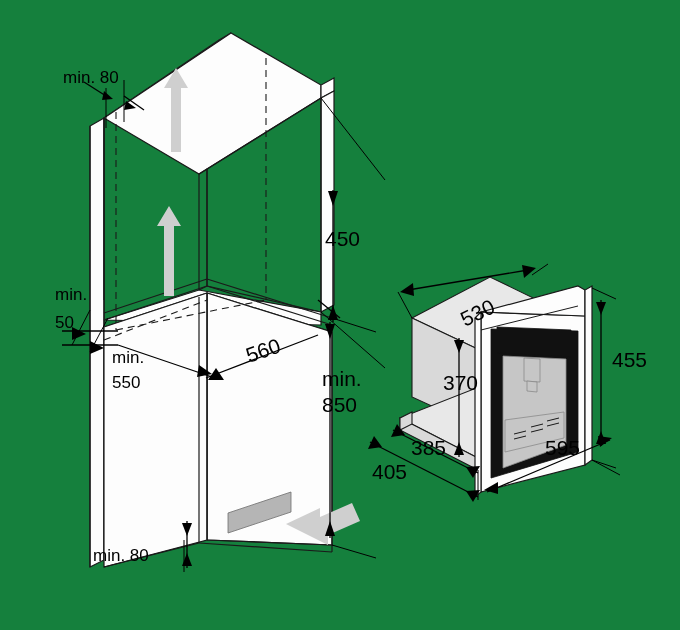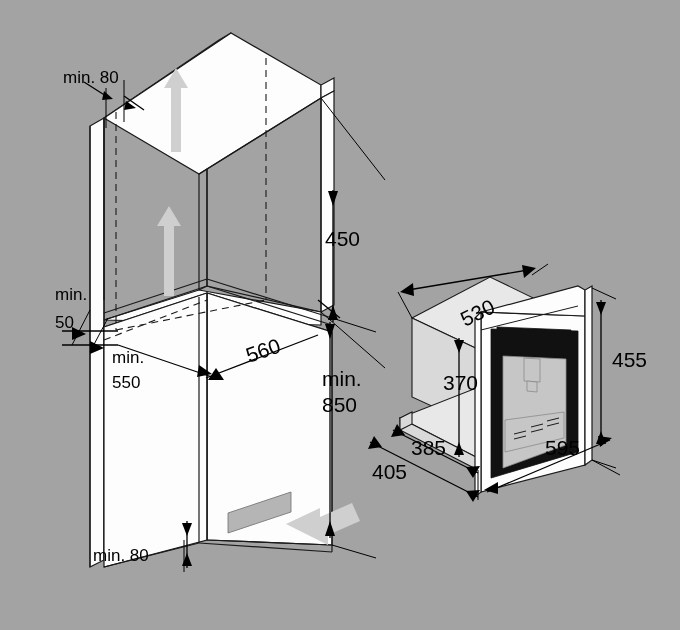--- a/index.html
+++ b/index.html
@@ -10,21 +10,21 @@
   body {
     width: 680px;
     height: 630px;
     font-family: "Liberation Sans", sans-serif;
     overflow: hidden;
   }
   #diagram-root {
     position: relative;
     width: 680px;
     height: 630px;
-    background: #a3a3a3;
+    background: #15803d;
   }
   svg.diagram {
     display: block;
     width: 680px;
     height: 630px;
   }
   .dim-text {
     font-family: "Liberation Sans", sans-serif;
     font-size: 21px;
     fill: #000000;

